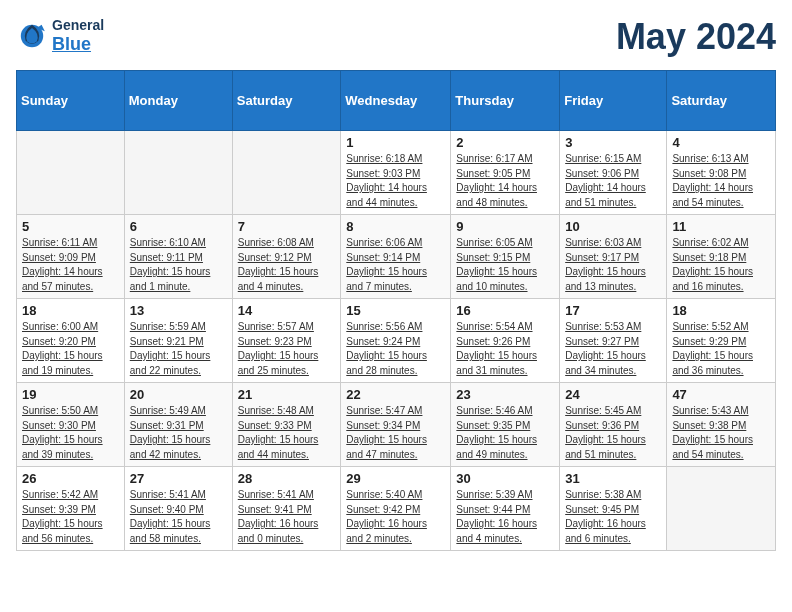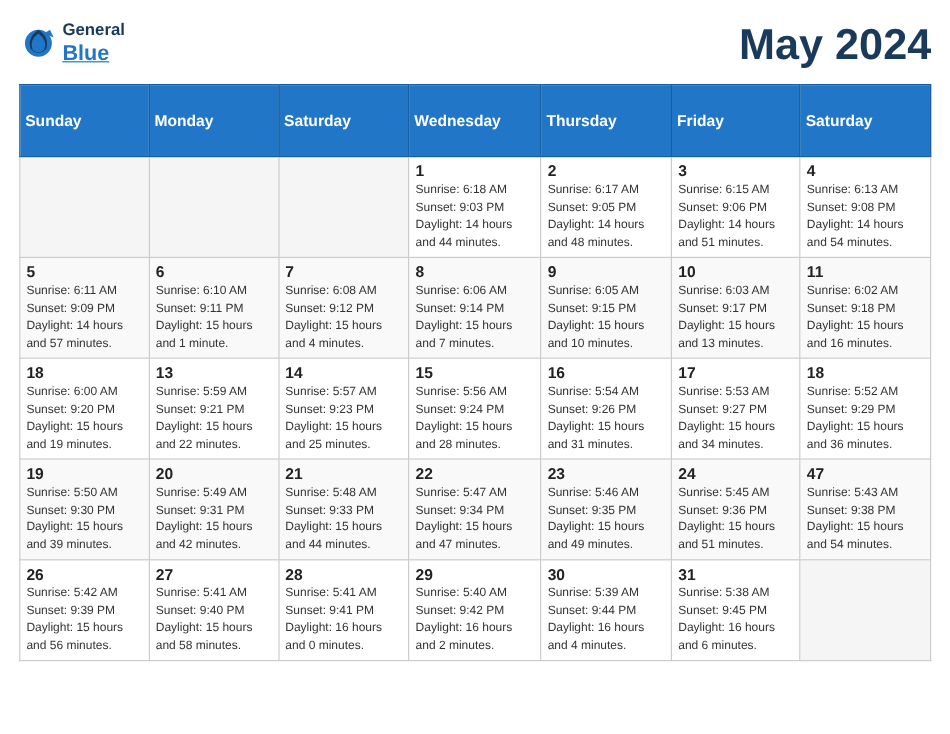--- a/index.html
+++ b/index.html
@@ -78,20 +78,21 @@
       font-size: 13px;
       font-weight: bold;
       color: #222;
       display: block;
       margin-bottom: 2px;
     }
     .day-info {
       font-size: 10px;
       color: #333;
       line-height: 1.45;
+      text-decoration: underline;
     }
     tr:nth-child(even) td:not(.empty) {
       background: #f9f9f9;
     }
   </style>
 </head>
 <body>
 
 <div class="header">
   <div class="logo">

